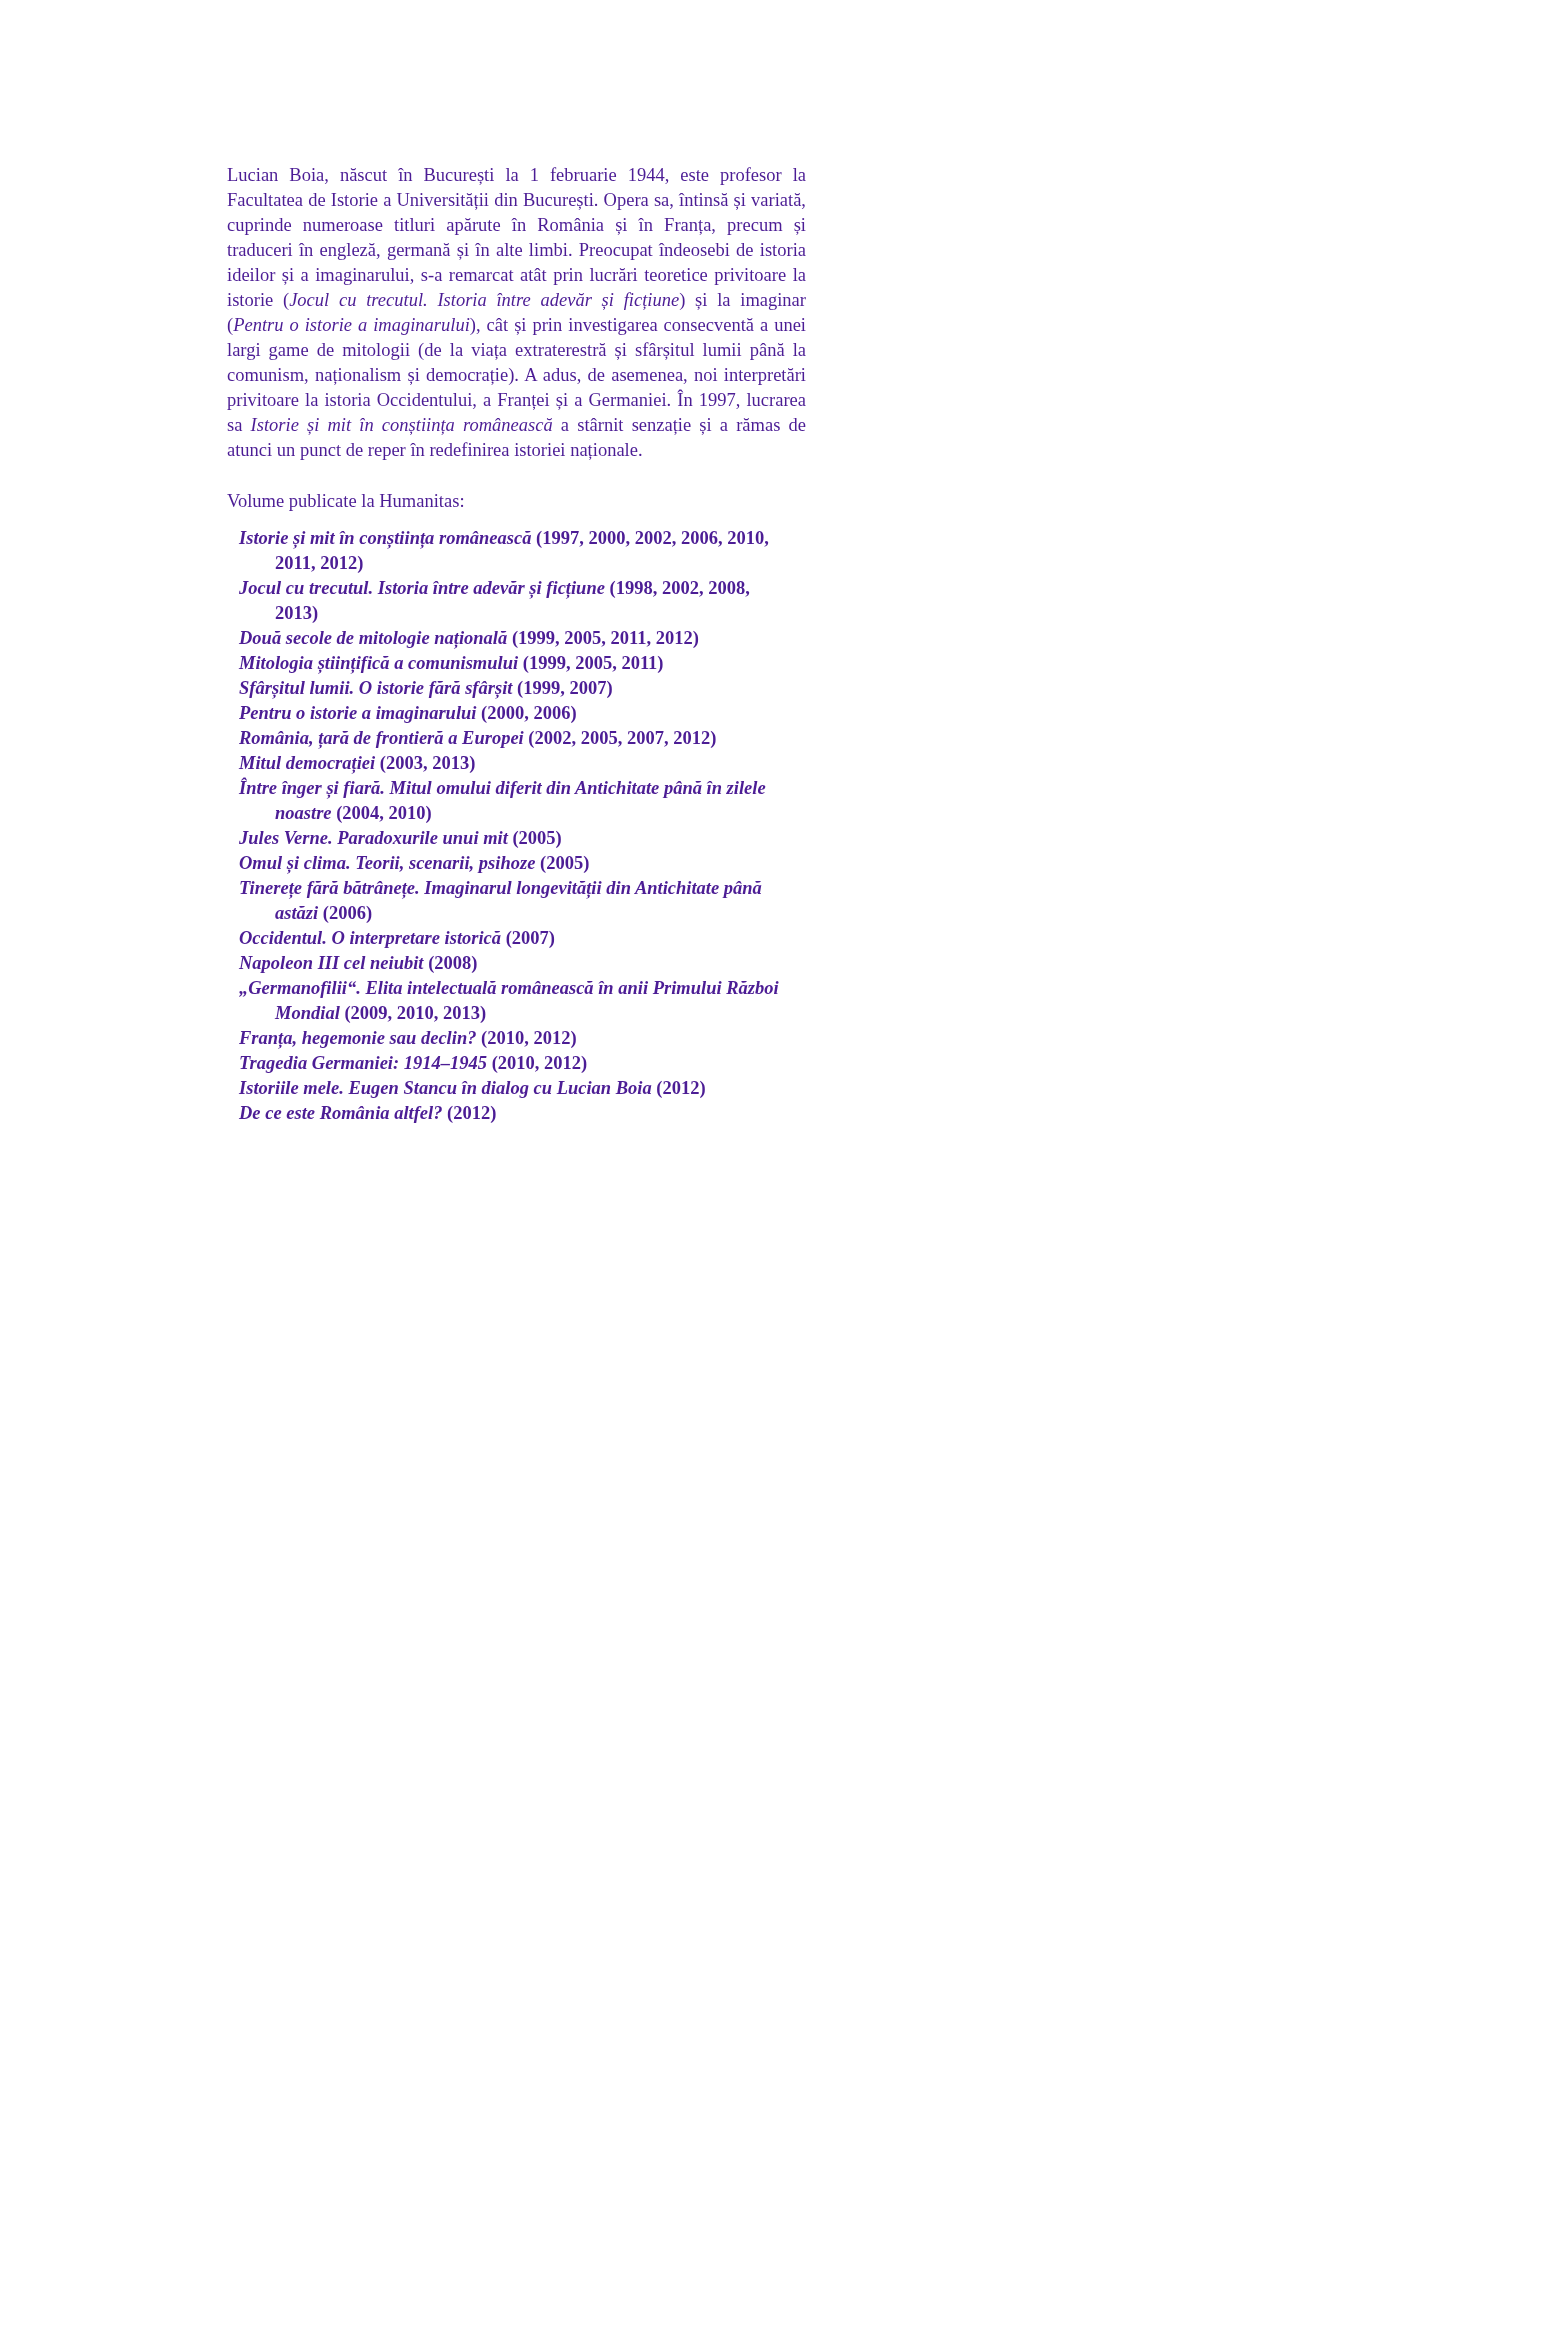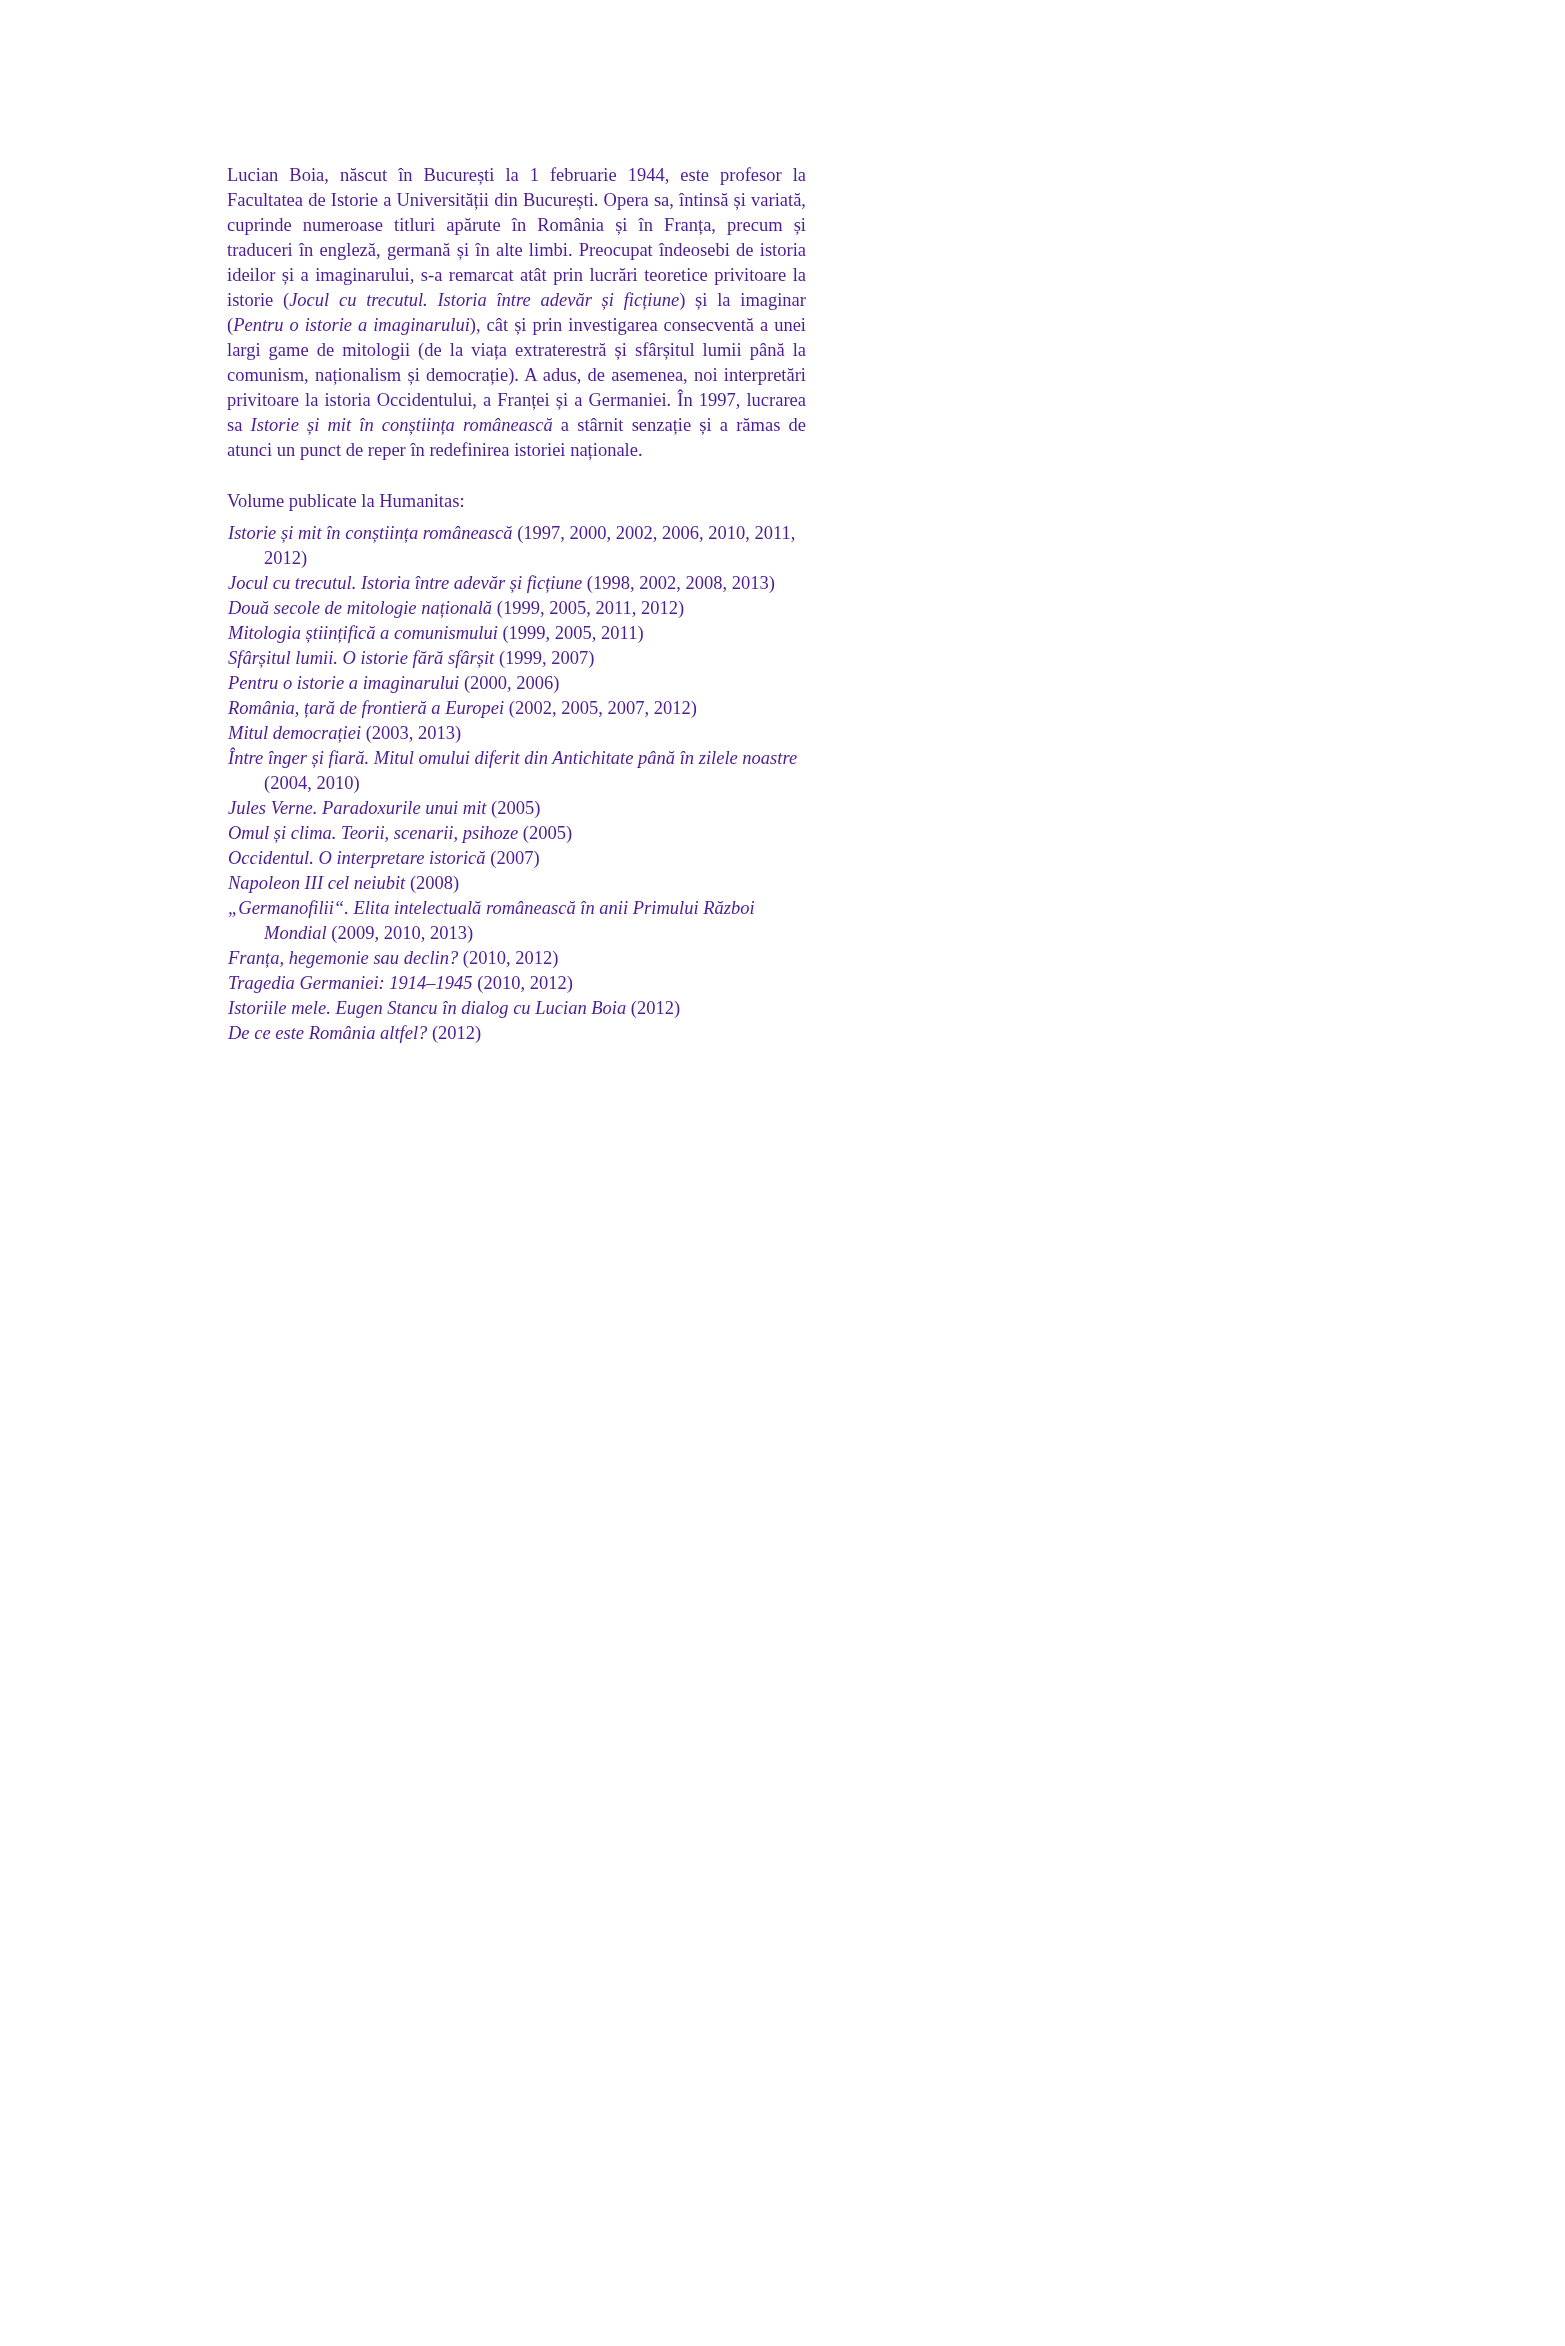--- a/index.html
+++ b/index.html
@@ -26,21 +26,22 @@
   }
   .biography {
     text-align: justify;
     margin: 0;
   }
   .volumes-heading {
     margin-top: 25.6px;
     margin-bottom: 7px;
   }
   .volumes-list {
-    margin: 1px;
+    margin: 12px;
+    font-weight: bold;
   }
   .book-item {
     padding-left: 36px;
     text-indent: -36px;
   }
   em {
     font-style: italic;
   }
 </style>
 </head>
@@ -55,20 +56,21 @@
         <div class="book-item"><em>Jocul cu trecutul. Istoria între adevăr și ficțiune</em><span> (1998, 2002, 2008, 2013)</span></div>
         <div class="book-item"><em>Două secole de mitologie națională</em><span> (1999, 2005, 2011, 2012)</span></div>
         <div class="book-item"><em>Mitologia științifică a comunismului</em><span> (1999, 2005, 2011)</span></div>
         <div class="book-item"><em>Sfârșitul lumii. O istorie fără sfârșit</em><span> (1999, 2007)</span></div>
         <div class="book-item"><em>Pentru o istorie a imaginarului</em><span> (2000, 2006)</span></div>
         <div class="book-item"><em>România, țară de frontieră a Europei</em><span> (2002, 2005, 2007, 2012)</span></div>
         <div class="book-item"><em>Mitul democrației</em><span> (2003, 2013)</span></div>
         <div class="book-item"><em>Între înger și fiară. Mitul omului diferit din Antichitate până în zilele noastre</em><span> (2004, 2010)</span></div>
         <div class="book-item"><em>Jules Verne. Paradoxurile unui mit</em><span> (2005)</span></div>
         <div class="book-item"><em>Omul și clima. Teorii, scenarii, psihoze</em><span> (2005)</span></div>
+        <div class="book-item"><em>Tinerețe fără bătrânețe. Imaginarul longevității din Antichitate până astăzi</em><span> (2006)</span></div>
         <div class="book-item"><em>Occidentul. O interpretare istorică</em><span> (2007)</span></div>
         <div class="book-item"><em>Napoleon III cel neiubit</em><span> (2008)</span></div>
         <div class="book-item"><em>„Germanofilii“. Elita intelectuală românească în anii Primului Război Mondial</em><span> (2009, 2010, 2013)</span></div>
         <div class="book-item"><em>Franța, hegemonie sau declin?</em><span> (2010, 2012)</span></div>
         <div class="book-item"><em>Tragedia Germaniei: 1914–1945</em><span> (2010, 2012)</span></div>
         <div class="book-item"><em>Istoriile mele. Eugen Stancu în dialog cu Lucian Boia</em><span> (2012)</span></div>
         <div class="book-item"><em>De ce este România altfel?</em><span> (2012)</span></div>
       </div>
   </div>
 </div>

